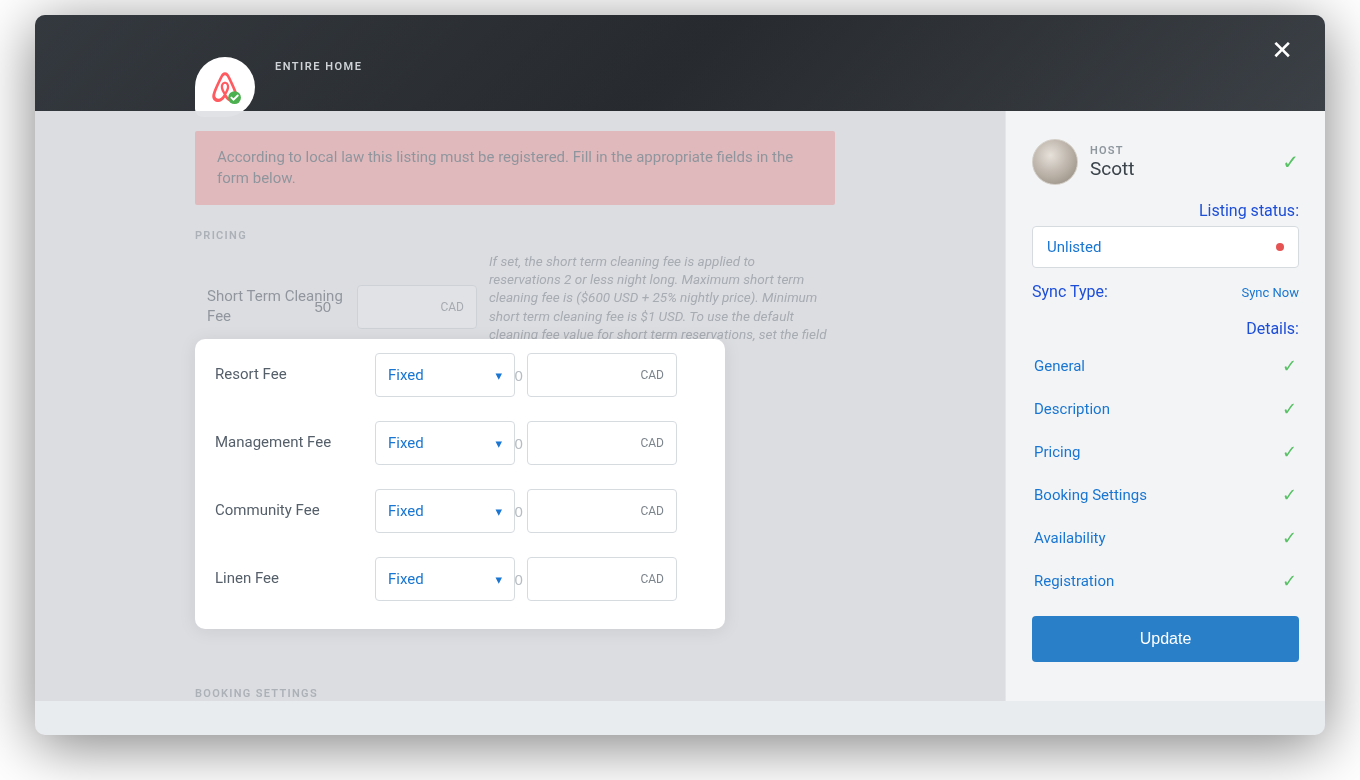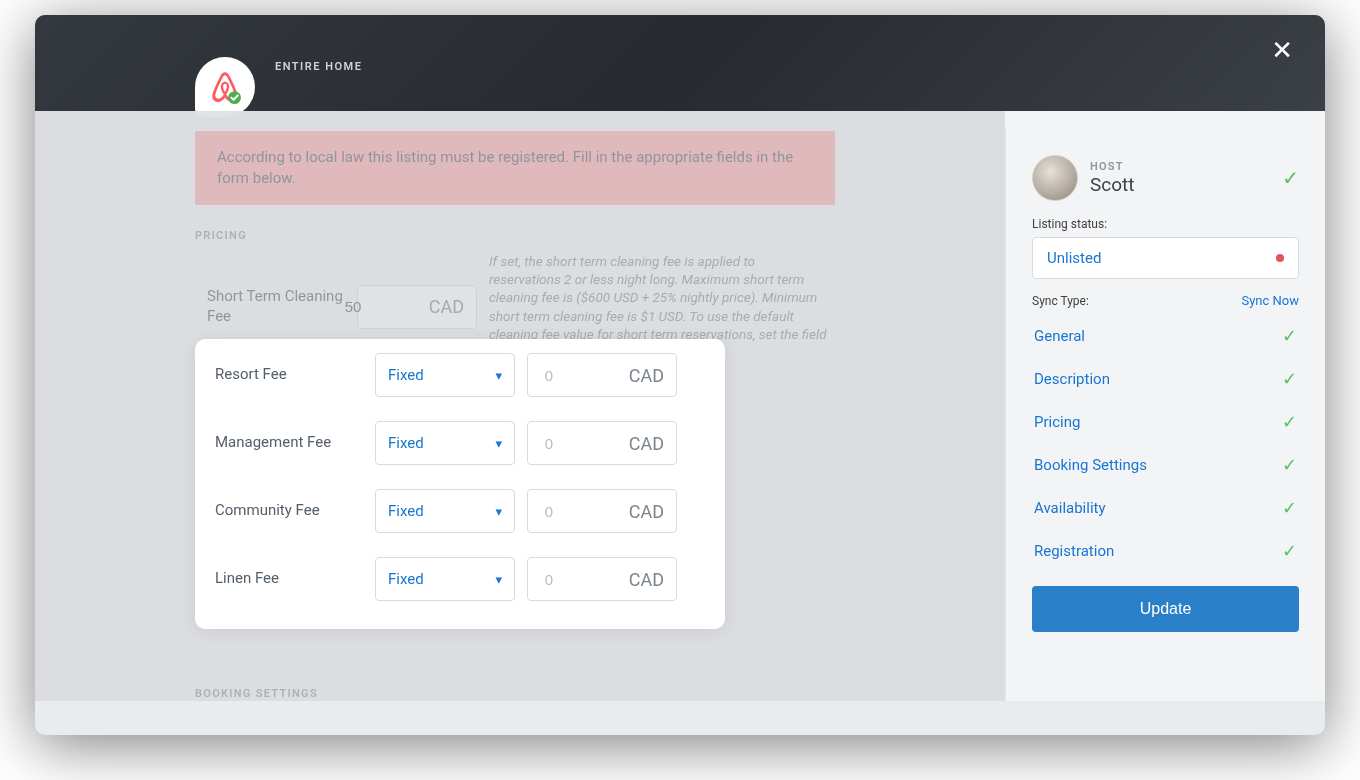--- a/index.html
+++ b/index.html
@@ -140,21 +140,21 @@
   gap: 24px;
 }
 .ctrl-input input {
   border: none; outline: none;
   width: 60px;
   font-size: 15px;
   color: #4a525b;
   background: transparent;
 }
 .ctrl-input input::placeholder { color: #b6bcc2; }
-.ctrl-input .cur { color: #7c848c; font-size: 18px; }
+.ctrl-input .cur { color: #7c848c; font-size: 12px; margin-left: 42px; }
 .help {
   font-style: italic;
   color: #7e868e;
   font-size: 13.5px;
   line-height: 1.35;
   max-width: 340px;
 }
 .highlight-panel {
   position: absolute;
   left: 160px;
@@ -167,21 +167,20 @@
   box-shadow: 0 2px 18px rgba(0,0,0,0.08);
 }
 .highlight-panel .field-row { margin-bottom: 24px; }
 .highlight-panel .field-label { width: 148px; padding-left: 0; color: #555f6a; }
 .aside {
   width: 320px;
   background: #f3f4f6;
   border-left: 1px solid #e3e6ea;
   padding: 28px 26px;
   overflow: visible;
-  margin-top: 16px;
 }
 .host-row {
   display: flex;
   align-items: center;
   gap: 12px;
   margin-bottom: 16px;
 }
 .avatar {
   width: 46px; height: 46px;
   border-radius: 50%;
@@ -192,21 +191,21 @@
   font-size: 11px; letter-spacing: 1.2px; color: #8e969e; font-weight: 600;
 }
 .host-meta .l2 {
   font-size: 19px; color: #3a424a;
 }
 .check {
   margin-left: auto;
   color: #57c164;
   font-size: 20px;
 }
-.aside-label { color: #404040; font-size: 12px; margin: 10px 0 6px; }
+.aside-label { color: #1d4ed8; font-size: 16px; margin: 10px 0 6px; text-align: right; }
 .aside-control {
   border: 1px solid #d6dbe0;
   background: #fff;
   border-radius: 4px;
   height: 42px;
   display: flex;
   align-items: center;
   padding: 0 14px;
   color: #1976d2;
   font-size: 15px;
@@ -346,20 +345,21 @@
       <div class="aside-label">Listing status:</div>
       <div class="aside-control red-dot">
         <span>Unlisted</span>
       </div>
 
       <div class="sync-row">
         <span class="aside-label" style="margin:0">Sync Type:</span>
         <a href="#">Sync Now</a>
       </div>
 
+      <div class="aside-label" style="margin-top:18px">Details:</div>
       <div class="details-list" id="details-list">
           <div class="details-item">
             <a href="#">General</a>
             <span class="ck">✓</span>
           </div>
           <div class="details-item">
             <a href="#">Description</a>
             <span class="ck">✓</span>
           </div>
           <div class="details-item">

